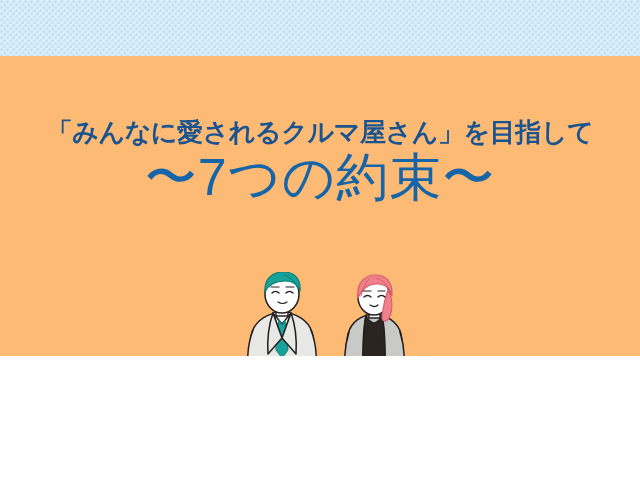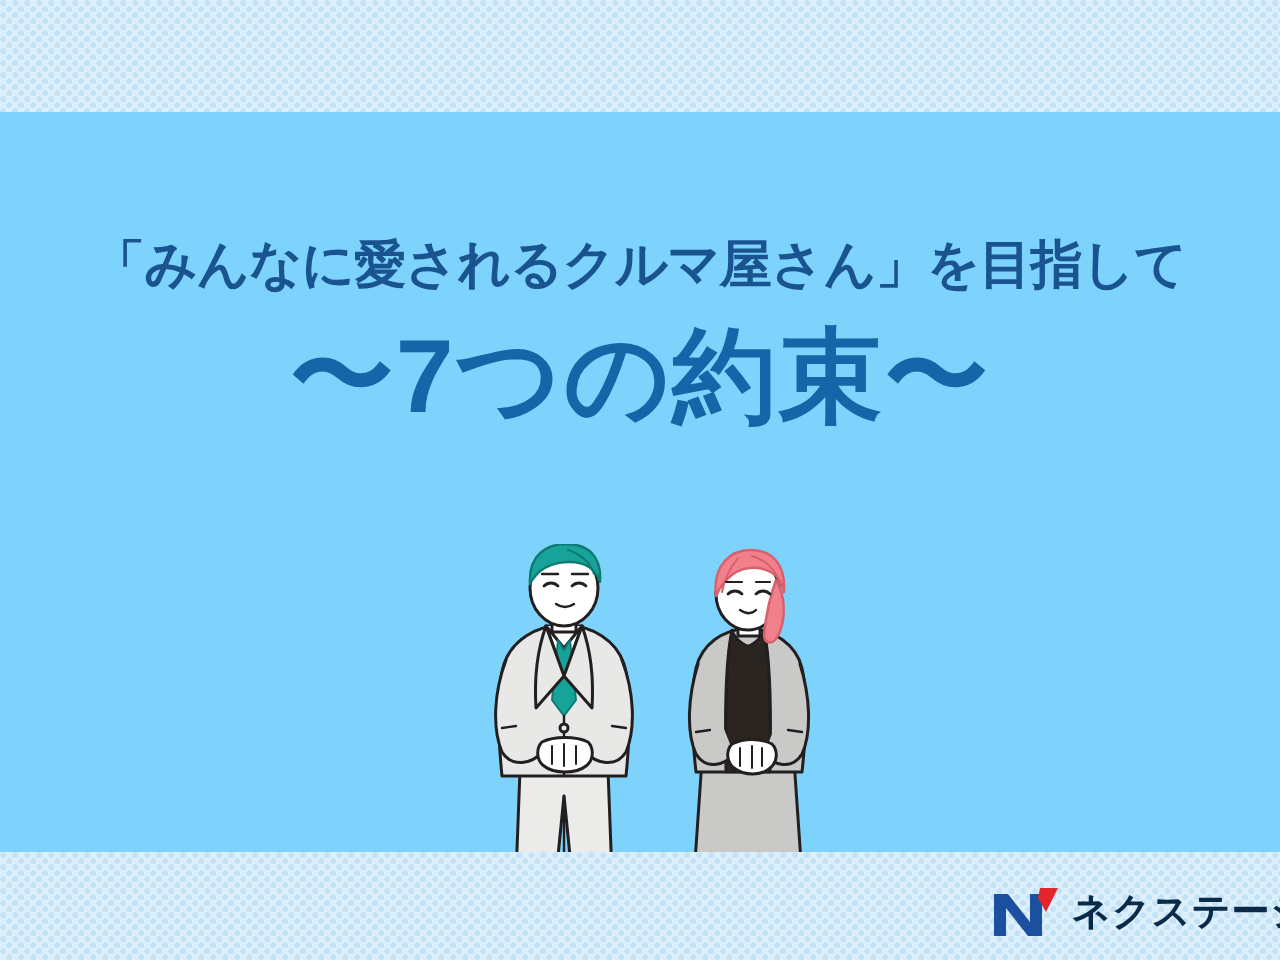--- a/index.html
+++ b/index.html
@@ -9,22 +9,22 @@
   body {
     width: 640px;
     height: 480px;
     overflow: hidden;
     background: #ffffff;
     font-family: "Liberation Sans", "DejaVu Sans", sans-serif;
   }
   #slide {
     position: relative;
     width: 640px;
-    height: 480px;
-    background: #7dd3fc;
+    height: 356px;
+    background: #fdba74;
     overflow: hidden;
   }
 
   
   .band {
     position: absolute;
     left: 0;
     width: 640px;
     background-color: #dceffb;
     background-image:
@@ -48,23 +48,22 @@
   #headline-line1 {
     display: block;
     font-size: 26px;
     font-weight: bold;
     letter-spacing: -0.4px;
     line-height: 1.15;
     white-space: nowrap;
   }
   #headline-line2 {
     display: block;
-    margin-top: 12px;
     font-size: 52px;
-    font-weight: bold;
+    font-weight: normal;
     letter-spacing: 1px;
     line-height: 1.12;
     white-space: nowrap;
   }
 
   
   #illustration {
     position: absolute;
     left: 238px;
     top: 272px;

